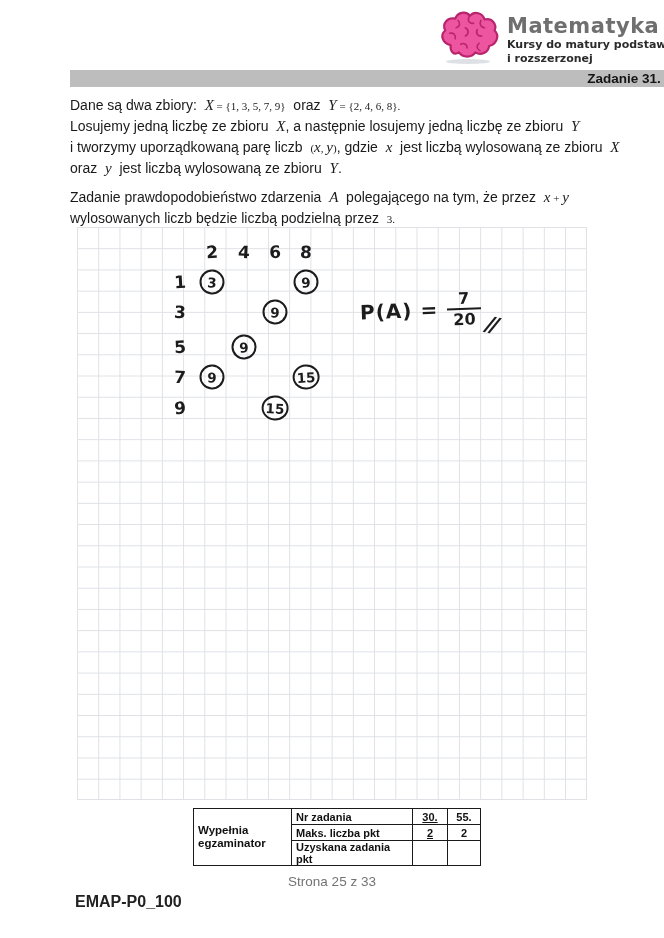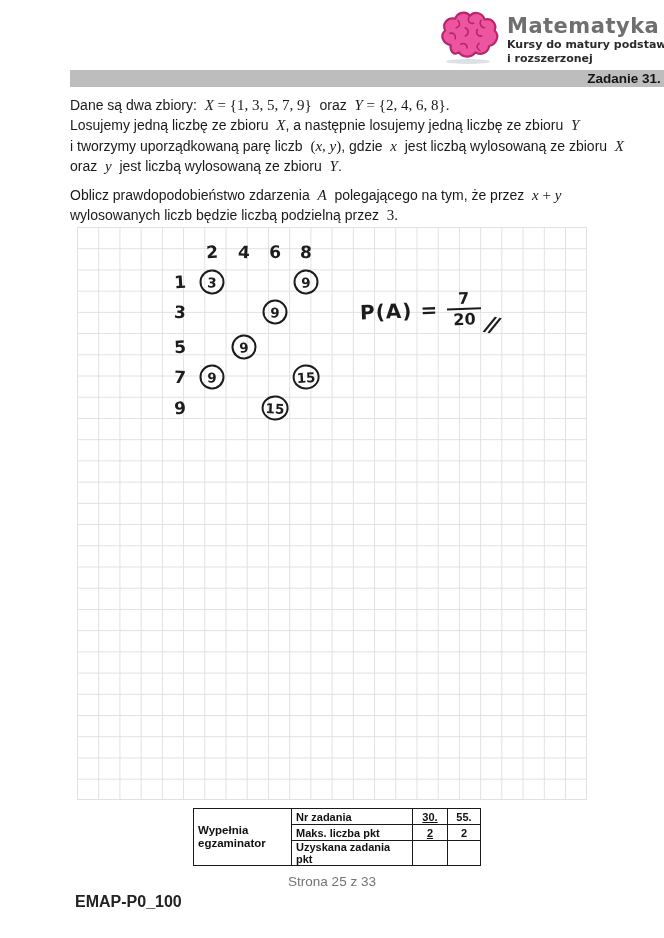--- a/index.html
+++ b/index.html
@@ -14,21 +14,21 @@
   .brand-text{margin-left:6px;padding-top:6px;white-space:nowrap;}
   .brand-title{font-family:"DejaVu Sans",sans-serif;font-weight:bold;font-size:21px;color:#6f6f6f;letter-spacing:0.5px;line-height:24px;}
   .brand-sub{font-family:"DejaVu Sans",sans-serif;font-weight:bold;font-size:11px;color:#2b2b2b;line-height:14px;}
   
   .task-bar{position:absolute;left:70px;top:70px;width:626px;height:17px;background:#bdbdbd;
     font-size:13.5px;font-weight:bold;color:#141414;padding-left:4px;box-sizing:border-box;line-height:17px;text-align:right;}
   .text-block{position:absolute;left:70px;top:95px;width:575px;font-size:14px;line-height:20.3px;}
   .text-block p{margin:0;white-space:pre-wrap;}
   .text-block p.p3{margin-top:9px;}
   .seg-var{font-family:"Liberation Serif",serif;font-style:italic;font-size:15px;}
-  .seg-frm{font-family:"Liberation Serif",serif;font-size:15px;}
+  .seg-frm{font-family:"Liberation Serif",serif;font-size:11px;}
   
   .grid{
     position:absolute;left:77px;top:227px;width:510px;height:573px;
     background-image:
       linear-gradient(to right,#dfe1e5 1px,transparent 1px),
       linear-gradient(to bottom,#dfe1e5 1px,transparent 1px);
     background-size:21.23px 21.23px;
     border-right:1px solid #dfe1e5;border-bottom:1px solid #dfe1e5;box-sizing:border-box;
   }
   
@@ -90,21 +90,21 @@
     </div>
   </div>
 
   <div class="task-bar">
     <span>Zadanie 31. (0–2)</span>
   </div>
 
   <div class="text-block">
     <p><span>Dane są dwa zbiory:  </span><span class="seg-var">X</span><span class="seg-frm"> = {1, 3, 5, 7, 9}</span><span>  oraz  </span><span class="seg-var">Y</span><span class="seg-frm"> = {2, 4, 6, 8}.</span></p>
     <p><span>Losujemy jedną liczbę ze zbioru  </span><span class="seg-var">X</span><span>, a następnie losujemy jedną liczbę ze zbioru  </span><span class="seg-var">Y</span><br><span>i tworzymy uporządkowaną parę liczb  </span><span class="seg-frm">(</span><span class="seg-var">x</span><span class="seg-frm">, </span><span class="seg-var">y</span><span class="seg-frm">)</span><span>, gdzie  </span><span class="seg-var">x</span><span>  jest liczbą wylosowaną ze zbioru  </span><span class="seg-var">X</span><br><span>oraz  </span><span class="seg-var">y</span><span>  jest liczbą wylosowaną ze zbioru  </span><span class="seg-var">Y</span><span>.</span></p>
-    <p class="p3"><span>Oblicz prawdopodobieństwo zdarzenia  </span><span class="seg-var">A</span><span>  polegającego na tym, że przez  </span><span class="seg-var">x</span><span class="seg-frm"> + </span><span class="seg-var">y</span><br><span>wylosowanych liczb będzie liczbą podzielną przez  </span><span class="seg-frm">3.</span></p>
+    <p class="p3"><span>Zadanie prawdopodobieństwo zdarzenia  </span><span class="seg-var">A</span><span>  polegającego na tym, że przez  </span><span class="seg-var">x</span><span class="seg-frm"> + </span><span class="seg-var">y</span><br><span>wylosowanych liczb będzie liczbą podzielną przez  </span><span class="seg-frm">3.</span></p>
   </div>
 
   <div class="grid">
     <div>
         <div class="hw hw-num" style="left: 135px; top: 25px;">2</div>
         <div class="hw hw-num" style="left: 167px; top: 25px;">4</div>
         <div class="hw hw-num" style="left: 198px; top: 25px;">6</div>
         <div class="hw hw-num" style="left: 229px; top: 25px;">8</div>
         <div class="hw hw-num" style="left: 103px; top: 55px;">1</div>
         <div class="hw hw-num" style="left: 103px; top: 85px;">3</div>

